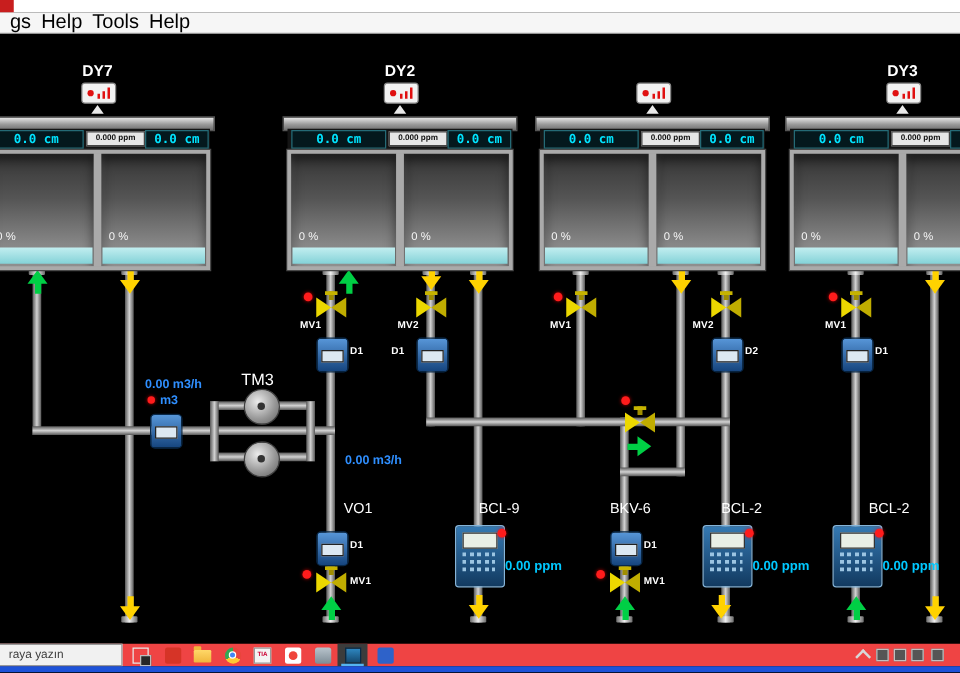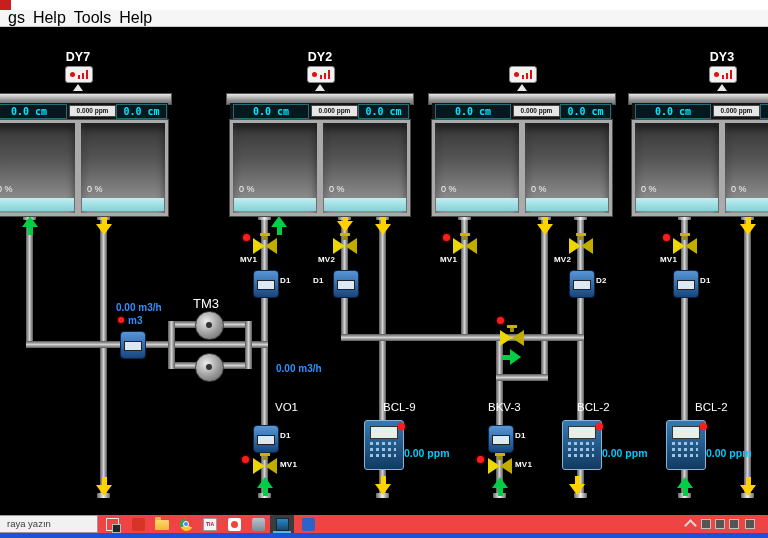--- a/index.html
+++ b/index.html
@@ -359,21 +359,21 @@
   </div>
 <div class="slbl" style="left:280px;top:431px">D1</div>
 
 <div class="meter" style="left:488px;top:425px">
     <div class="scr"></div>
   </div>
 <div class="slbl" style="left:515px;top:431px">D1</div>
 
 <div class="eqlbl" style="left:275px;top:401px">VO1</div>
 <div class="eqlbl" style="left:383px;top:401px">BCL-9</div>
-<div class="eqlbl" style="left:488px;top:401px">BKV-3</div>
+<div class="eqlbl" style="left:488px;top:401px">BKV-6</div>
 <div class="eqlbl" style="left:577px;top:401px">BCL-2</div>
 <div class="eqlbl" style="left:695px;top:401px">BCL-2</div>
 
 <div class="ana" style="left:364px;top:420px">
     <div class="scr"></div>
     <div class="row"></div>
     <div class="row row2"></div>
     <div class="row row3"></div>
   </div>
 <div class="rdot" style="left:398px;top:423px"></div>

